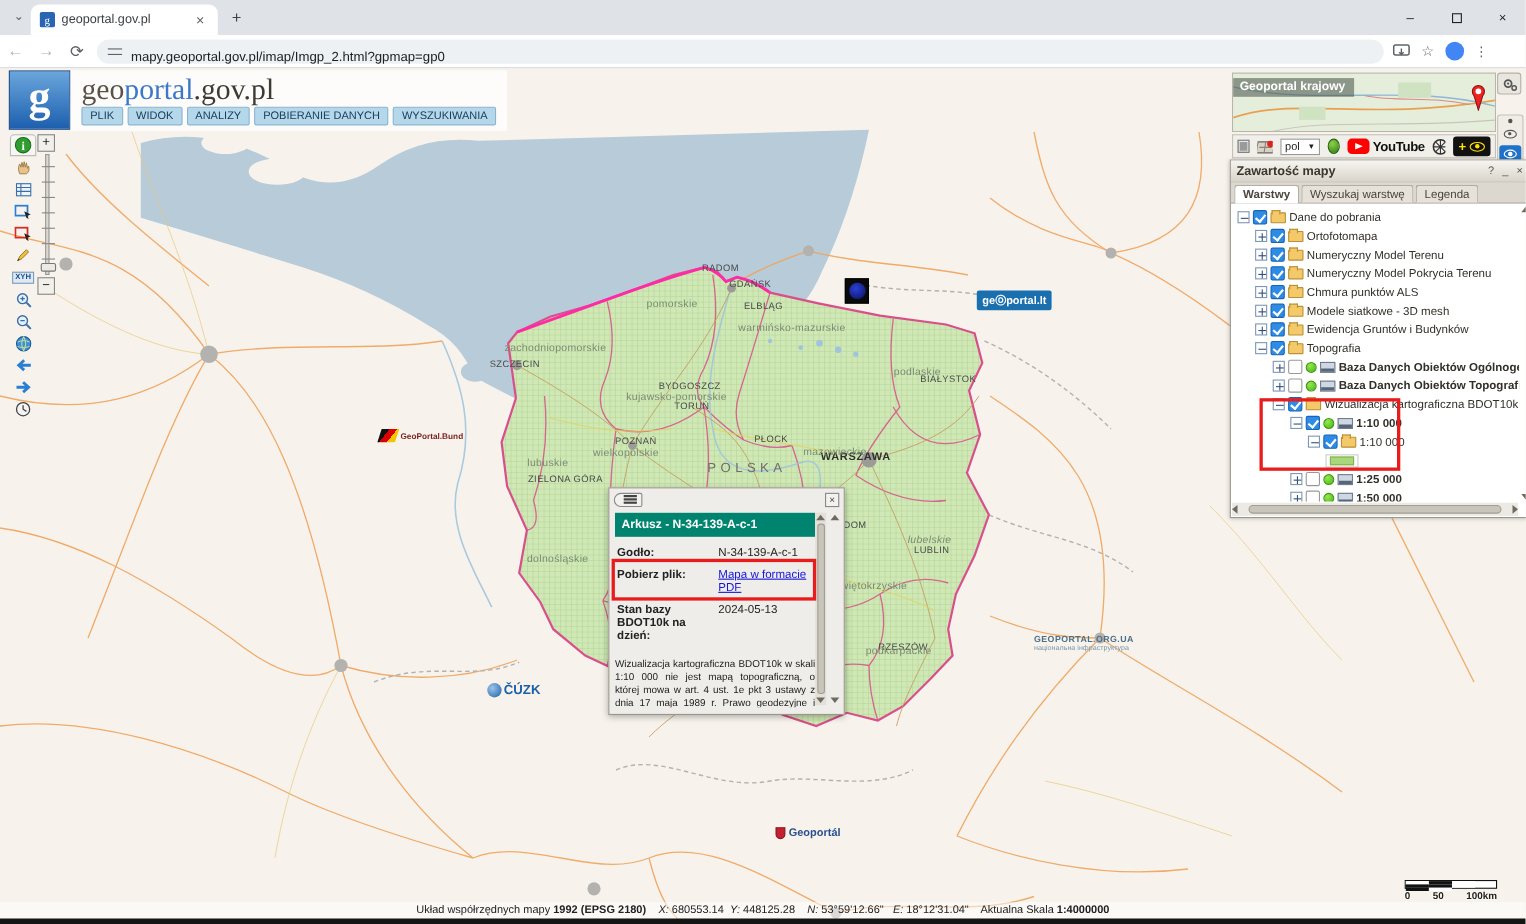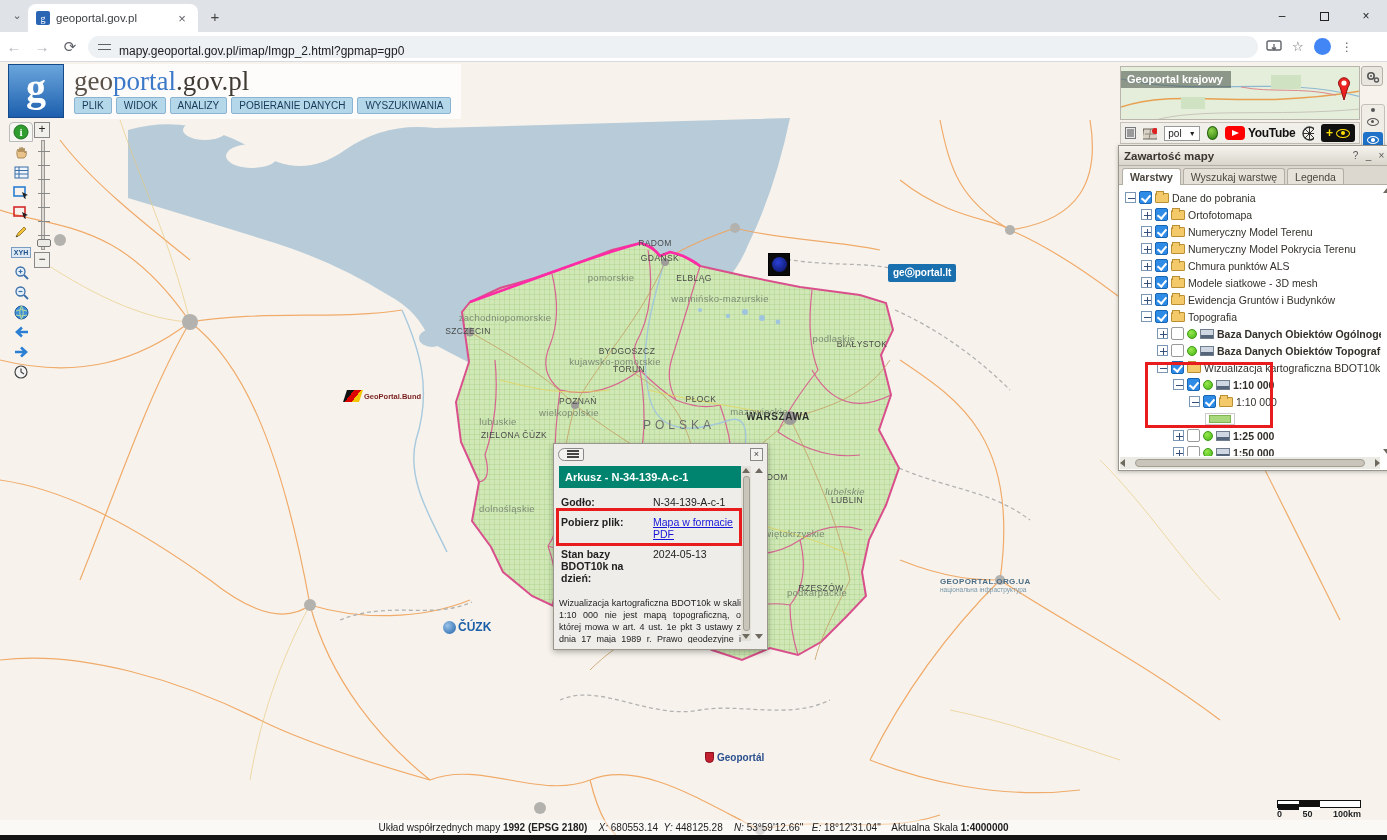--- a/index.html
+++ b/index.html
@@ -292,30 +292,30 @@
         <circle cx="700" cy="430" r="4.5"></circle>
         <circle cx="705" cy="540" r="4.5"></circle>
         <circle cx="665" cy="202" r="4"></circle>
         <circle cx="575" cy="345" r="4"></circle>
         <circle cx="560" cy="480" r="4"></circle>
         <circle cx="470" cy="272" r="4.5"></circle>
       </g>
   </svg>
   <div id="map-labels">
       <span class="map-label lbl-city" style="left: 655px; top: 183px;">RADOM</span>
-      <span class="map-label lbl-city" style="left: 660px; top: 198px;">GDAŃSK</span>
+      <span class="map-label lbl-city" style="left: 660px; top: 198px; padding-left: 44px;">GDAŃSK</span>
       <span class="map-label lbl-city" style="left: 694px; top: 218px;">ELBLĄG</span>
       <span class="map-label lbl-city" style="left: 468px; top: 271px;">SZCZECIN</span>
       <span class="map-label lbl-city" style="left: 862px; top: 284px;">BIAŁYSTOK</span>
       <span class="map-label lbl-city" style="left: 627px; top: 291px;">BYDGOSZCZ</span>
       <span class="map-label lbl-city" style="left: 629px; top: 309px;">TORUŃ</span>
       <span class="map-label lbl-city" style="left: 701px; top: 339px;">PŁOCK</span>
       <span class="map-label lbl-city" style="left: 578px; top: 341px;">POZNAŃ</span>
       <span class="map-label lbl-citybig" style="left: 778px; top: 356px;">WARSZAWA</span>
-      <span class="map-label lbl-city" style="left: 514px; top: 375px;">ZIELONA ČÚZK</span>
+      <span class="map-label lbl-city" style="left: 514px; top: 375px;">ZIELONA GÓRA</span>
       <span class="map-label lbl-city" style="left: 771px; top: 417px;">RADOM</span>
       <span class="map-label lbl-city" style="left: 847px; top: 440px;">LUBLIN</span>
       <span class="map-label lbl-city" style="left: 821px; top: 528px;">RZESZÓW</span>
       <span class="map-label lbl-region" style="left: 611px; top: 217px;">pomorskie</span>
       <span class="map-label lbl-region" style="left: 505px; top: 257px;">zachodniopomorskie</span>
       <span class="map-label lbl-region" style="left: 720px; top: 238px;">warmińsko-mazurskie</span>
       <span class="map-label lbl-region" style="left: 834px; top: 278px;">podlaskie</span>
       <span class="map-label lbl-region" style="left: 615px; top: 301px;">kujawsko-pomorskie</span>
       <span class="map-label lbl-region" style="left: 569px; top: 352px;">wielkopolskie</span>
       <span class="map-label lbl-region" style="left: 498px; top: 361px;">lubuskie</span>

